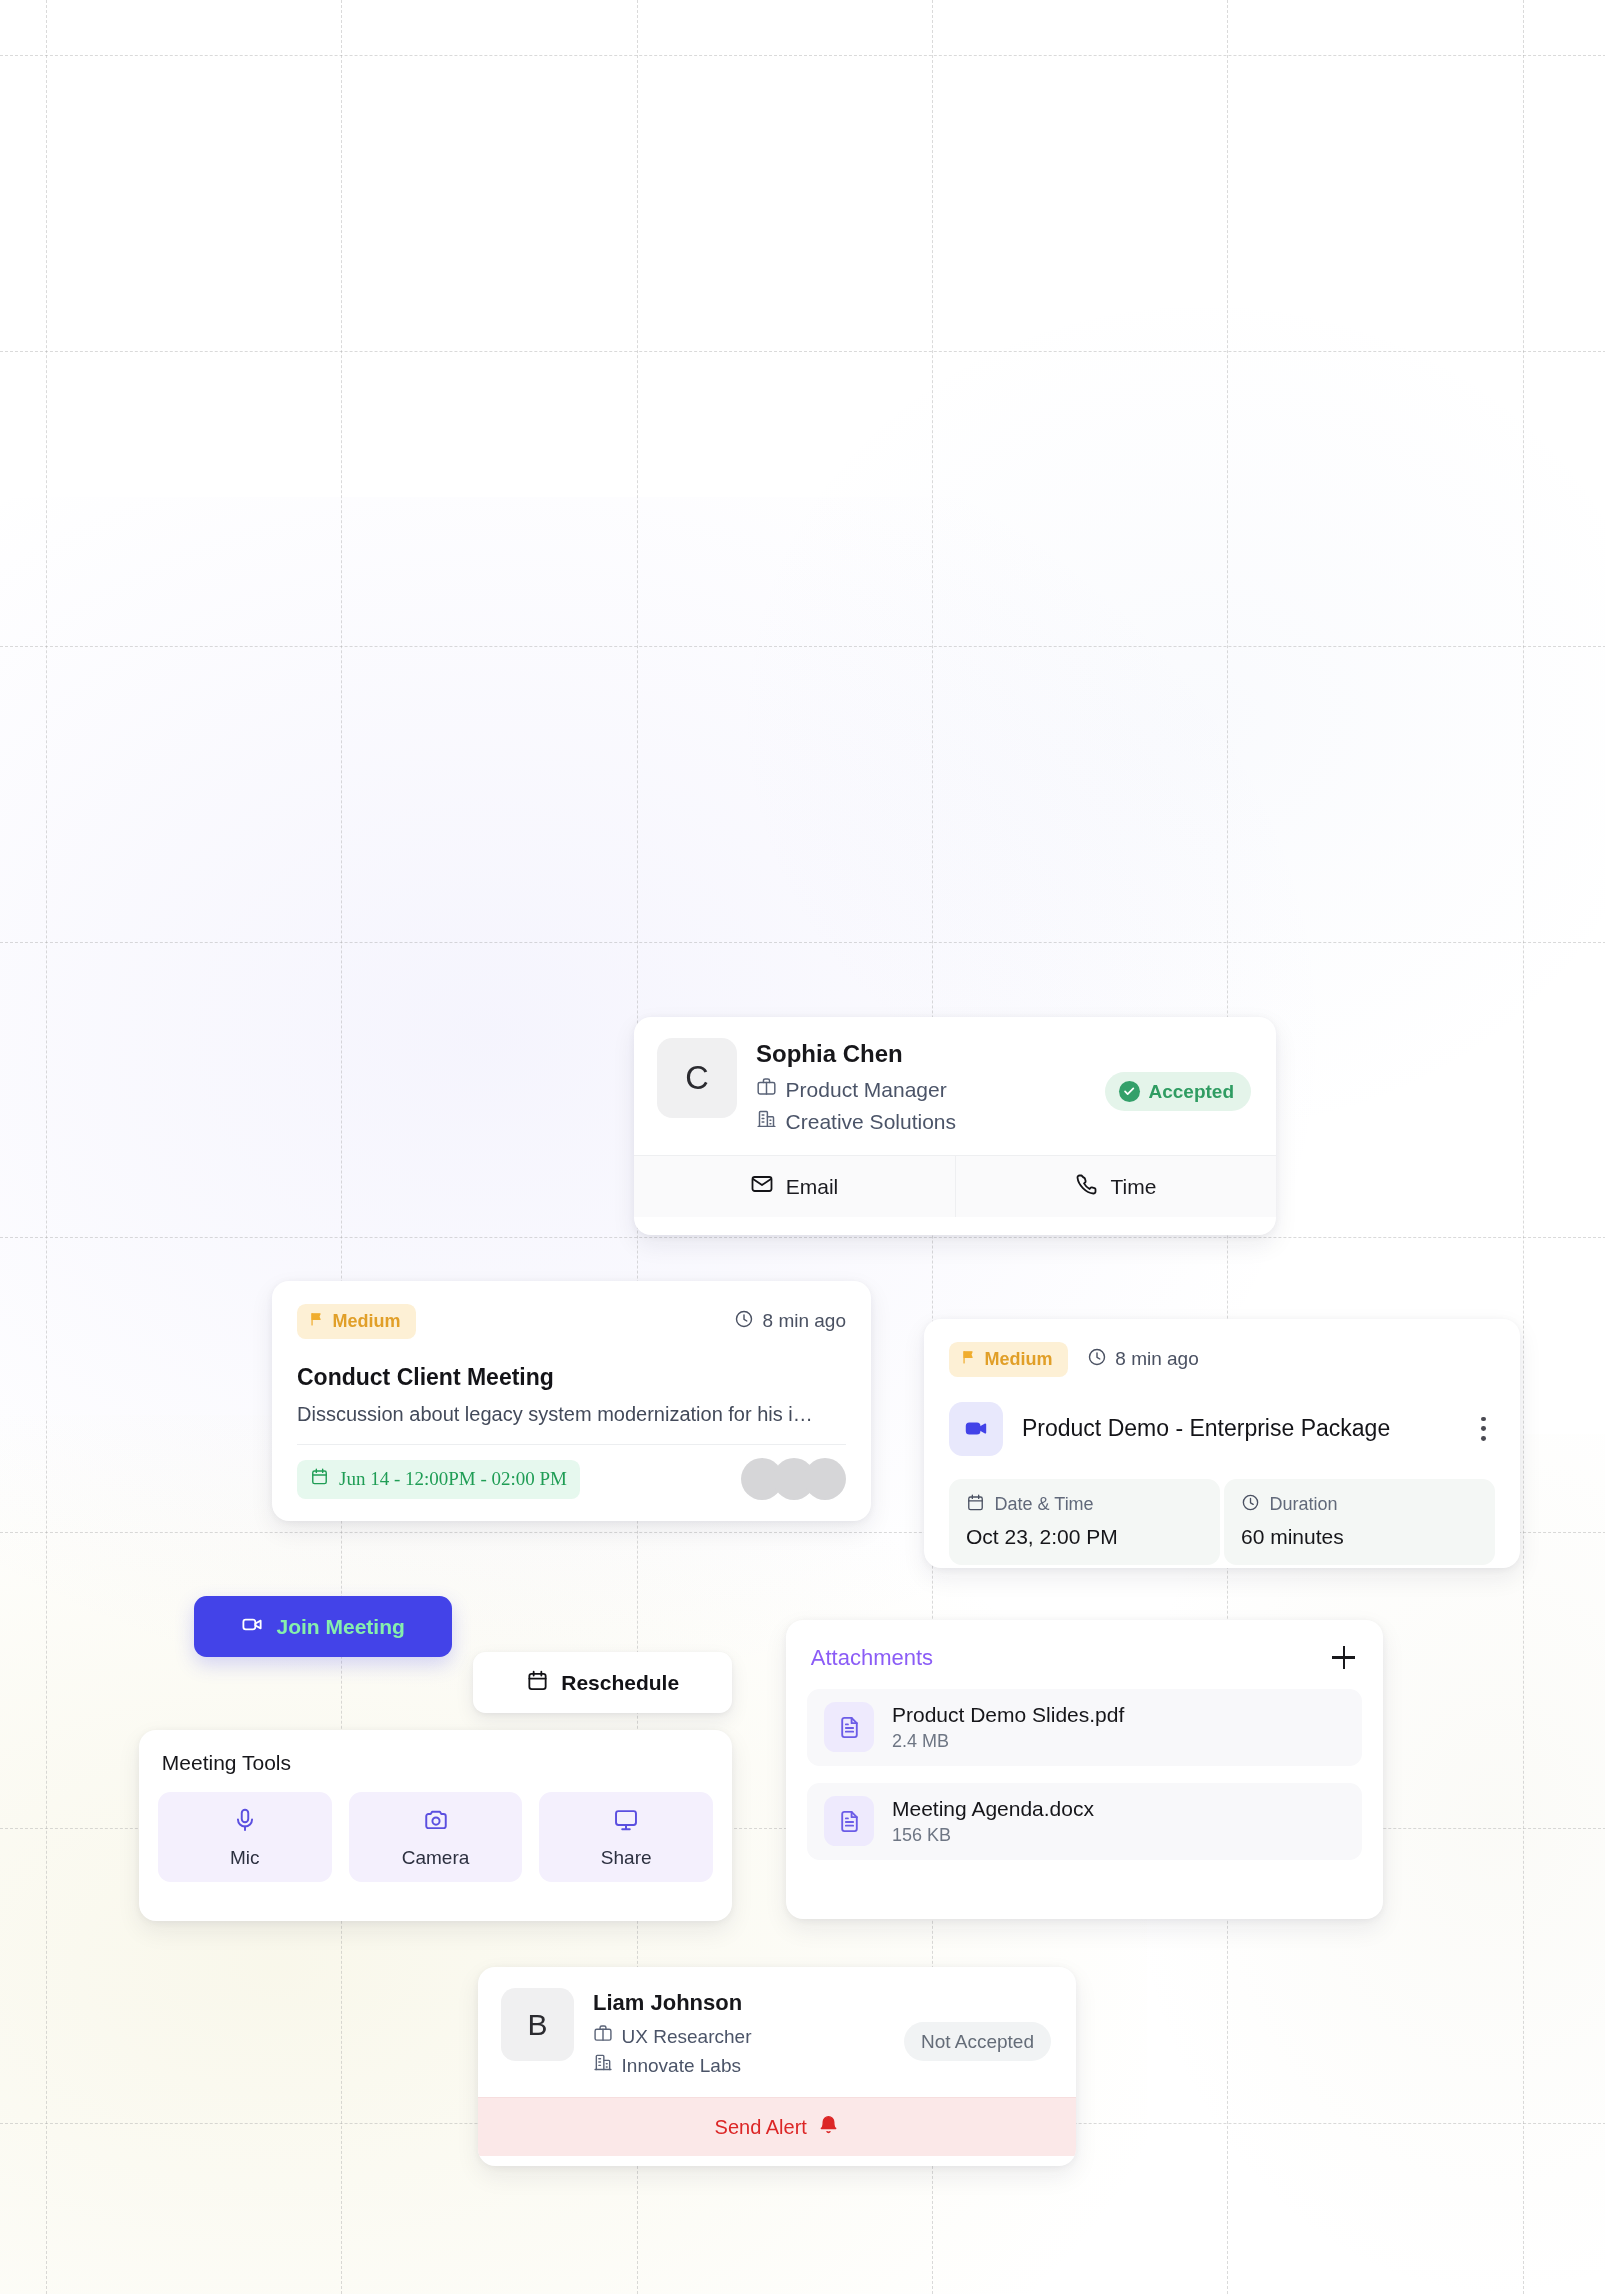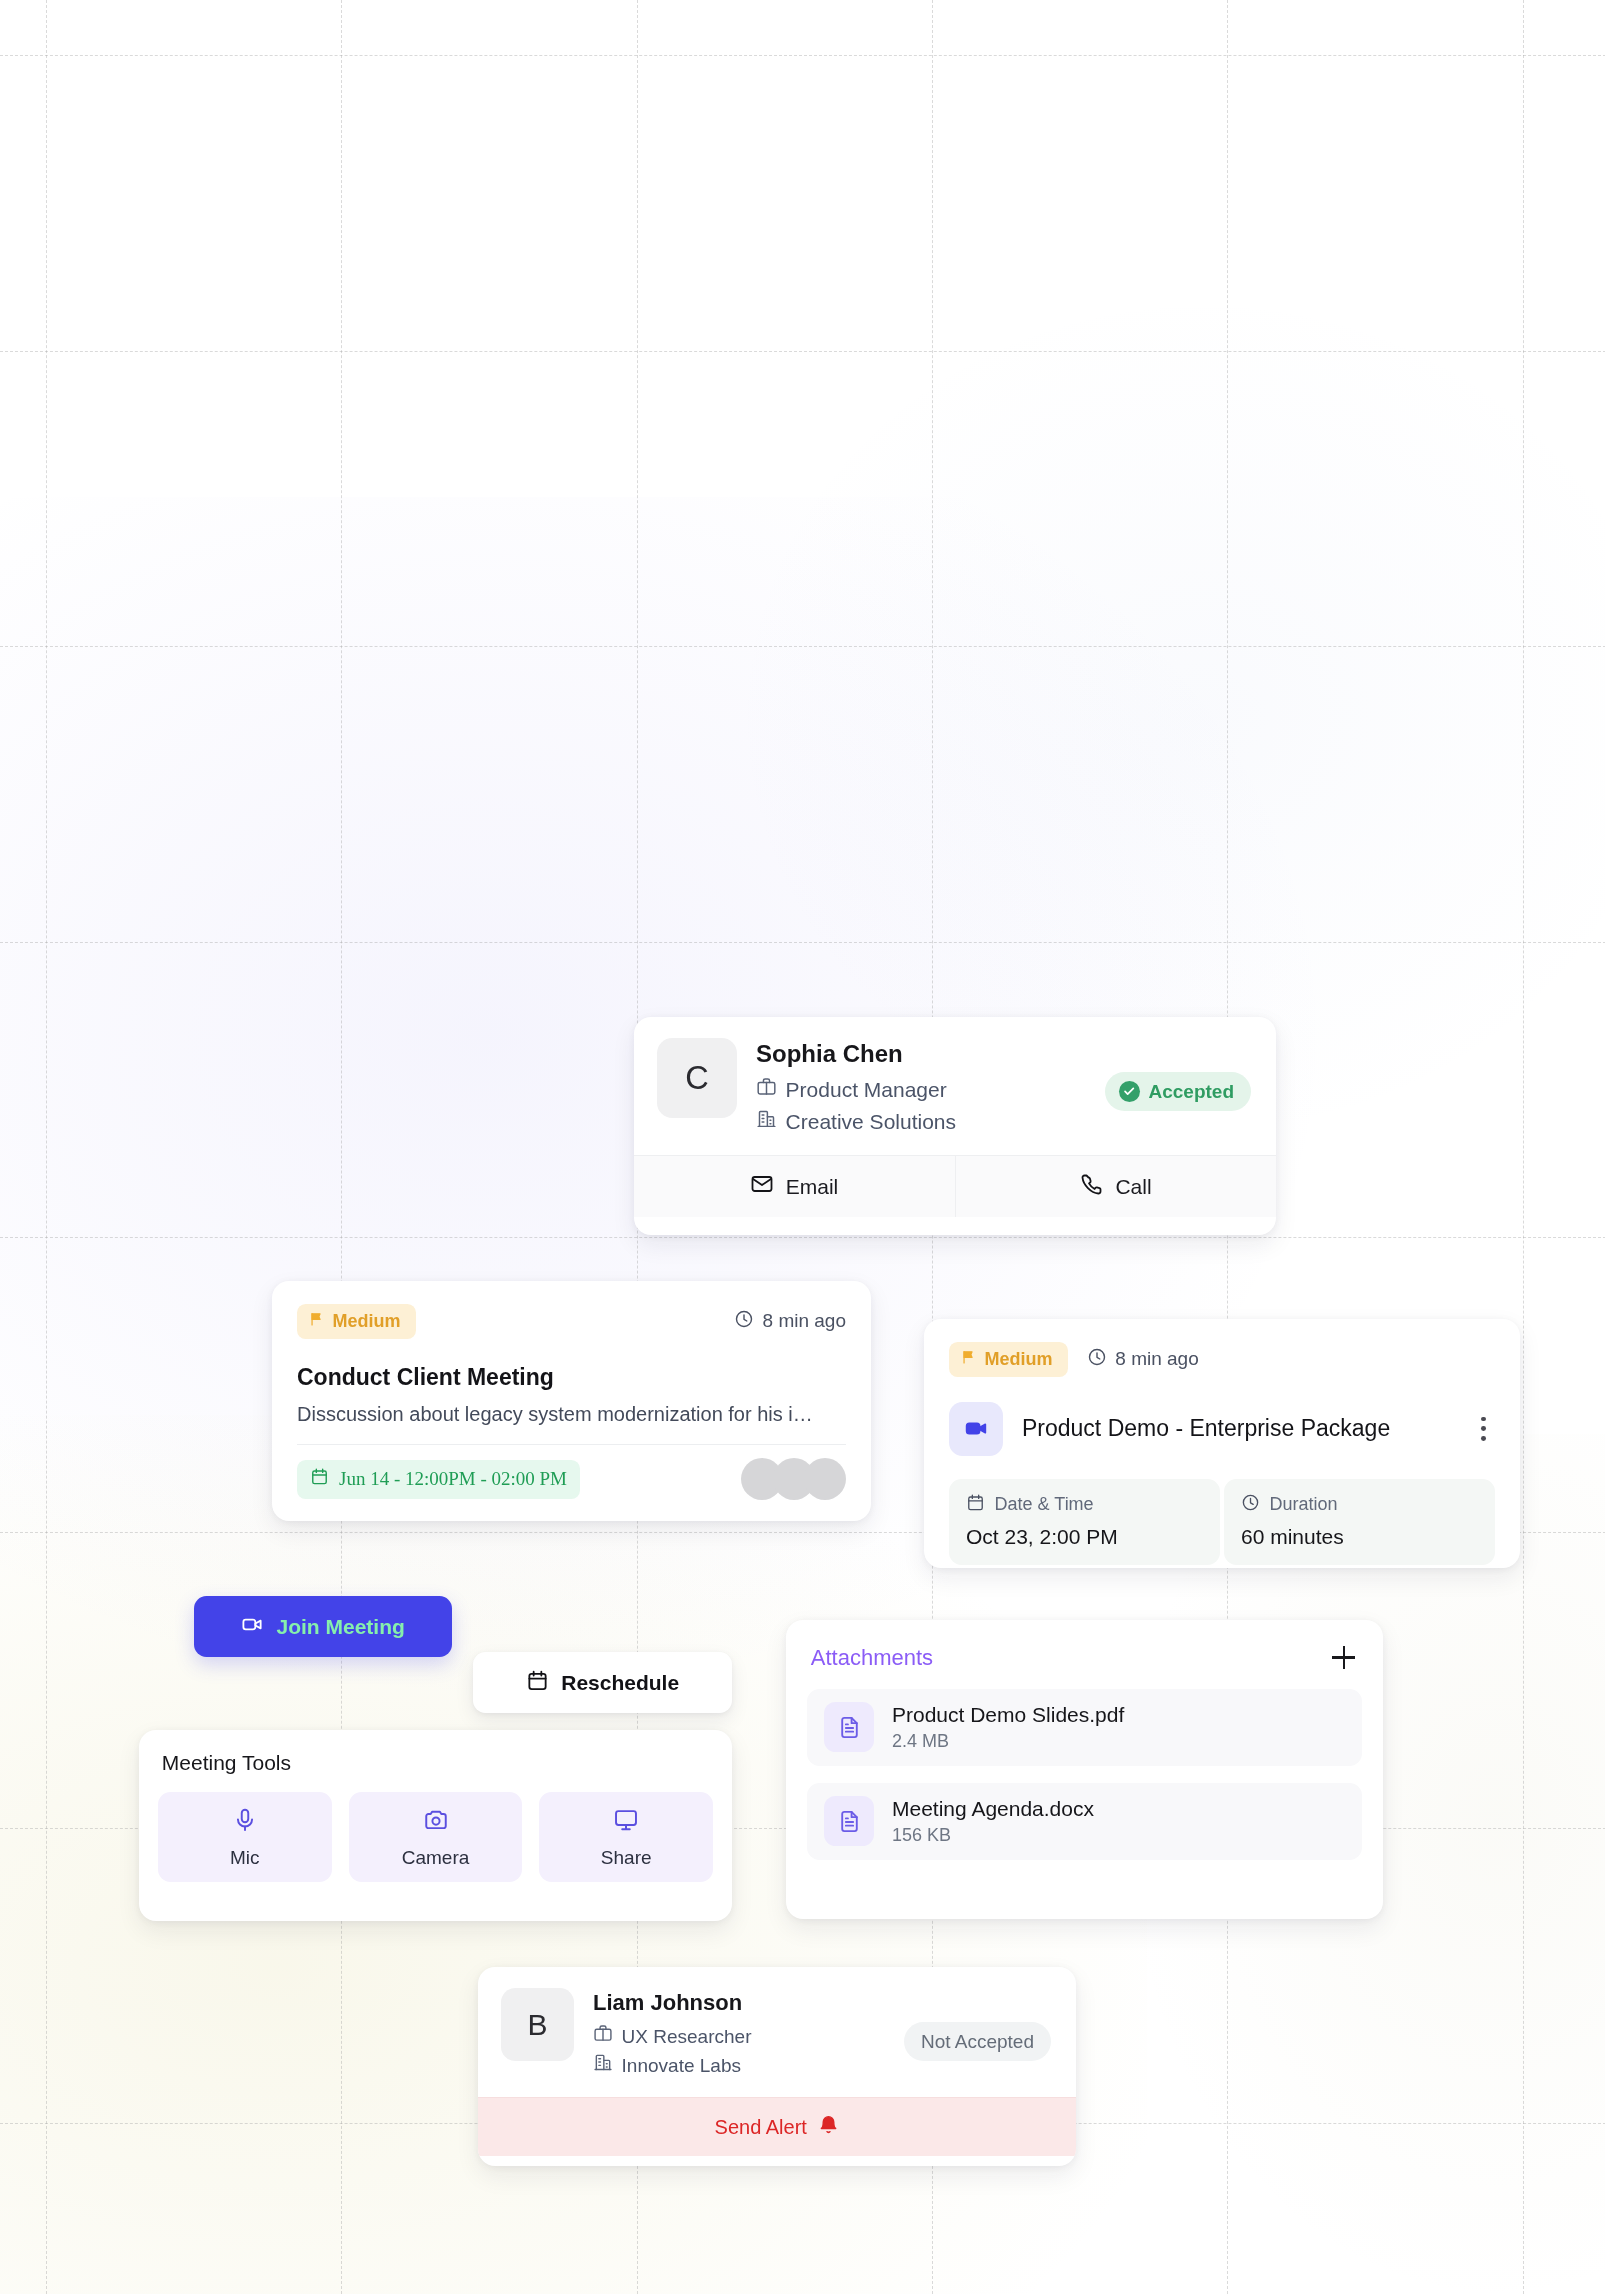--- a/index.html
+++ b/index.html
@@ -485,21 +485,21 @@
           </svg>
         </span>
         <span>Email</span>
       </div>
       <div class="contact-action">
         <span>
           <svg width="24" height="24" viewBox="0 0 24 24" fill="none" stroke="#141418" stroke-width="1.8" stroke-linecap="round" stroke-linejoin="round">
             <path d="M6.5 3.5h-2a2 2 0 0 0-2 2.2C3.2 13 11 20.8 18.3 21.5a2 2 0 0 0 2.2-2v-2a1.4 1.4 0 0 0-1-1.4l-2.6-.7a1.4 1.4 0 0 0-1.4.5l-.9 1.1a14 14 0 0 1-5.6-5.6l1.1-.9a1.4 1.4 0 0 0 .5-1.4l-.7-2.6a1.4 1.4 0 0 0-1.4-1z"></path>
           </svg>
         </span>
-        <span>Call</span>
+        <span>Time</span>
       </div>
     </div>
   </div>
 
   <div class="card" id="task-card">
     <div class="task-top">
       <div class="prio-pill">
         <span>
           <svg width="16.3" height="16.3" viewBox="0 0 24 24" fill="#f0ad2e" stroke="#f0ad2e" stroke-width="1.8" stroke-linecap="round" stroke-linejoin="round">
             <path d="M4.5 20.5V3.8"></path>

